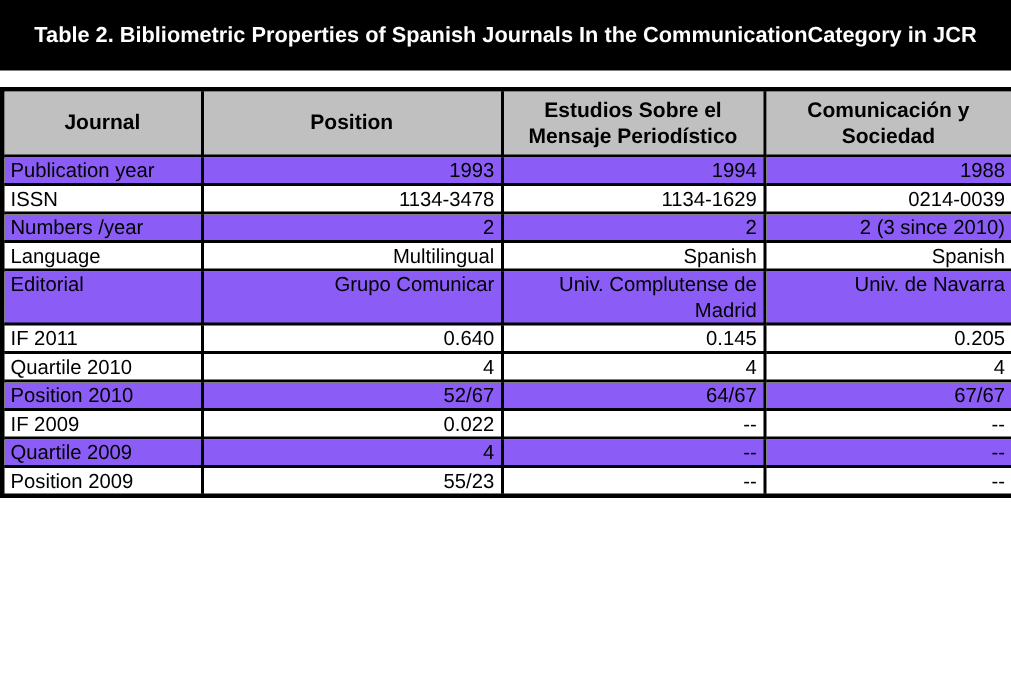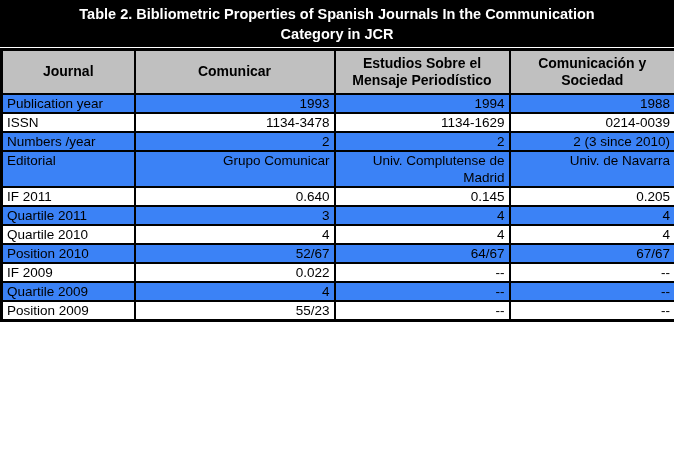--- a/index.html
+++ b/index.html
@@ -8,27 +8,27 @@
     width: 674px; height: 457px;
     background: #ffffff;
     font-family: "Liberation Sans", sans-serif;
     color: #000;
   }
   .figure { width: 674px; height: 457px; background: #ffffff; overflow: hidden; }
 
   .title-band {
     width: 674px; height: 47px;
     background: #000000; color: #ffffff;
-    display: flex; flex-direction: column;
+    display: flex; flex-direction: row;
     justify-content: center; align-items: center;
     font-weight: bold; font-size: 14.5px; line-height: 20px;
     text-align: center;
   }
 
-  .table-wrap { margin-top: 1px; }
+  .table-wrap { margin-top: 11px; }
 
   table {
     width: 674px;
     border-collapse: collapse;
     table-layout: fixed;
     font-size: 13.5px;
   }
   th, td {
     border: 2px solid #000000;
     padding: 0 4px;
@@ -43,21 +43,21 @@
     font-size: 14px;
     font-weight: bold;
     text-align: center;
     vertical-align: middle;
   }
 
   tbody tr { height: 19px; }
   tbody tr.tall { height: 27px; }
   tbody tr.tall td { vertical-align: top; }
   tbody td { vertical-align: middle; background: #ffffff; }
-  tbody tr.alt td { background: #3b82f6; }
+  tbody tr.alt td { background: #8b5cf6; }
 
   td.label { text-align: left; }
   td.val { text-align: right; }
 
   col.c0 { width: 133px; }
   col.c1 { width: 200px; }
   col.c2 { width: 175px; }
   col.c3 { width: 166px; }
 </style>
 </head>
@@ -74,21 +74,21 @@
     <table>
       <colgroup>
         <col class="c0">
           <col class="c1">
           <col class="c2">
           <col class="c3">
       </colgroup>
       <thead>
         <tr>
           <th>Journal</th>
-          <th>Comunicar</th>
+          <th>Position</th>
           <th>Estudios Sobre el Mensaje Periodístico</th>
           <th>Comunicación y Sociedad</th>
         </tr>
       </thead>
       <tbody>
         <tr class="alt">
           <td class="label">Publication year</td>
           <td class="val">1993</td>
           <td class="val">1994</td>
           <td class="val">1988</td>
@@ -98,37 +98,37 @@
           <td class="val">1134-3478</td>
           <td class="val">1134-1629</td>
           <td class="val">0214-0039</td>
         </tr>
         <tr class="alt">
           <td class="label">Numbers /year</td>
           <td class="val">2</td>
           <td class="val">2</td>
           <td class="val">2 (3 since 2010)</td>
         </tr>
+        <tr>
+          <td class="label">Language</td>
+          <td class="val">Multilingual</td>
+          <td class="val">Spanish</td>
+          <td class="val">Spanish</td>
+        </tr>
         <tr class="alt tall">
           <td class="label">Editorial</td>
           <td class="val">Grupo Comunicar</td>
           <td class="val">Univ. Complutense de Madrid</td>
           <td class="val">Univ. de Navarra</td>
         </tr>
         <tr>
           <td class="label">IF 2011</td>
           <td class="val">0.640</td>
           <td class="val">0.145</td>
           <td class="val">0.205</td>
-        </tr>
-        <tr class="alt">
-          <td class="label">Quartile 2011</td>
-          <td class="val">3</td>
-          <td class="val">4</td>
-          <td class="val">4</td>
         </tr>
         <tr>
           <td class="label">Quartile 2010</td>
           <td class="val">4</td>
           <td class="val">4</td>
           <td class="val">4</td>
         </tr>
         <tr class="alt">
           <td class="label">Position 2010</td>
           <td class="val">52/67</td>

